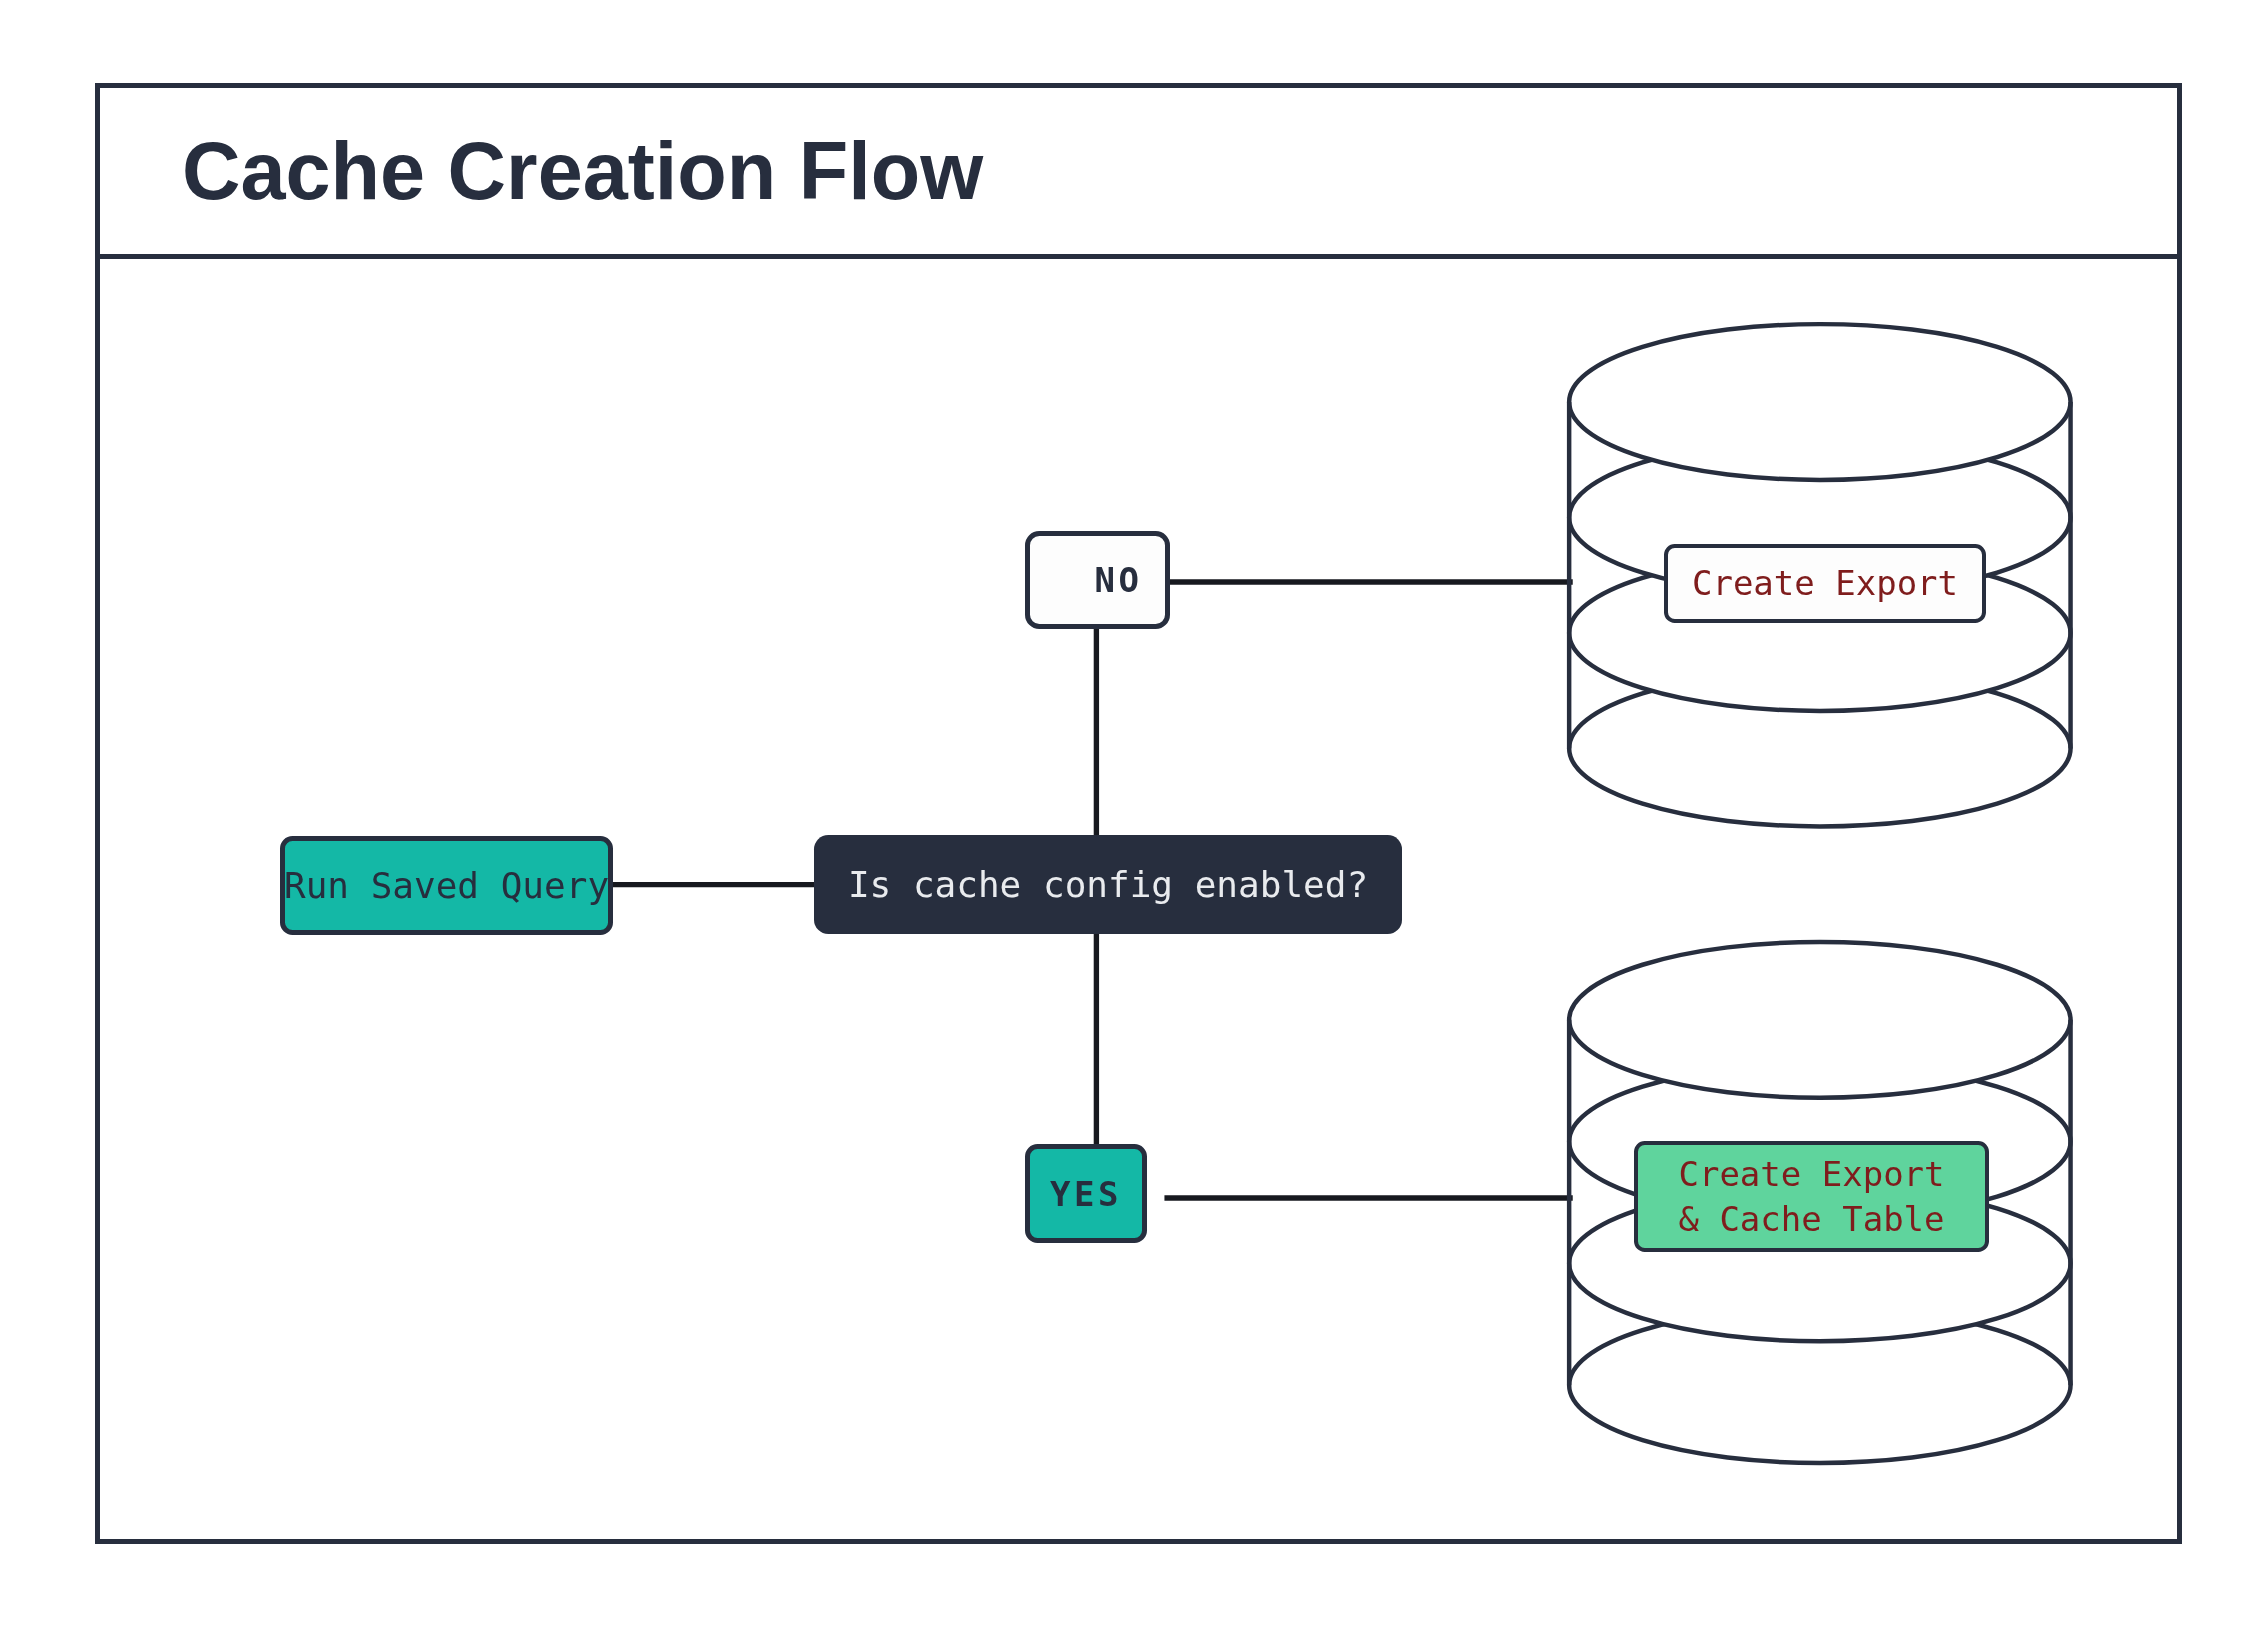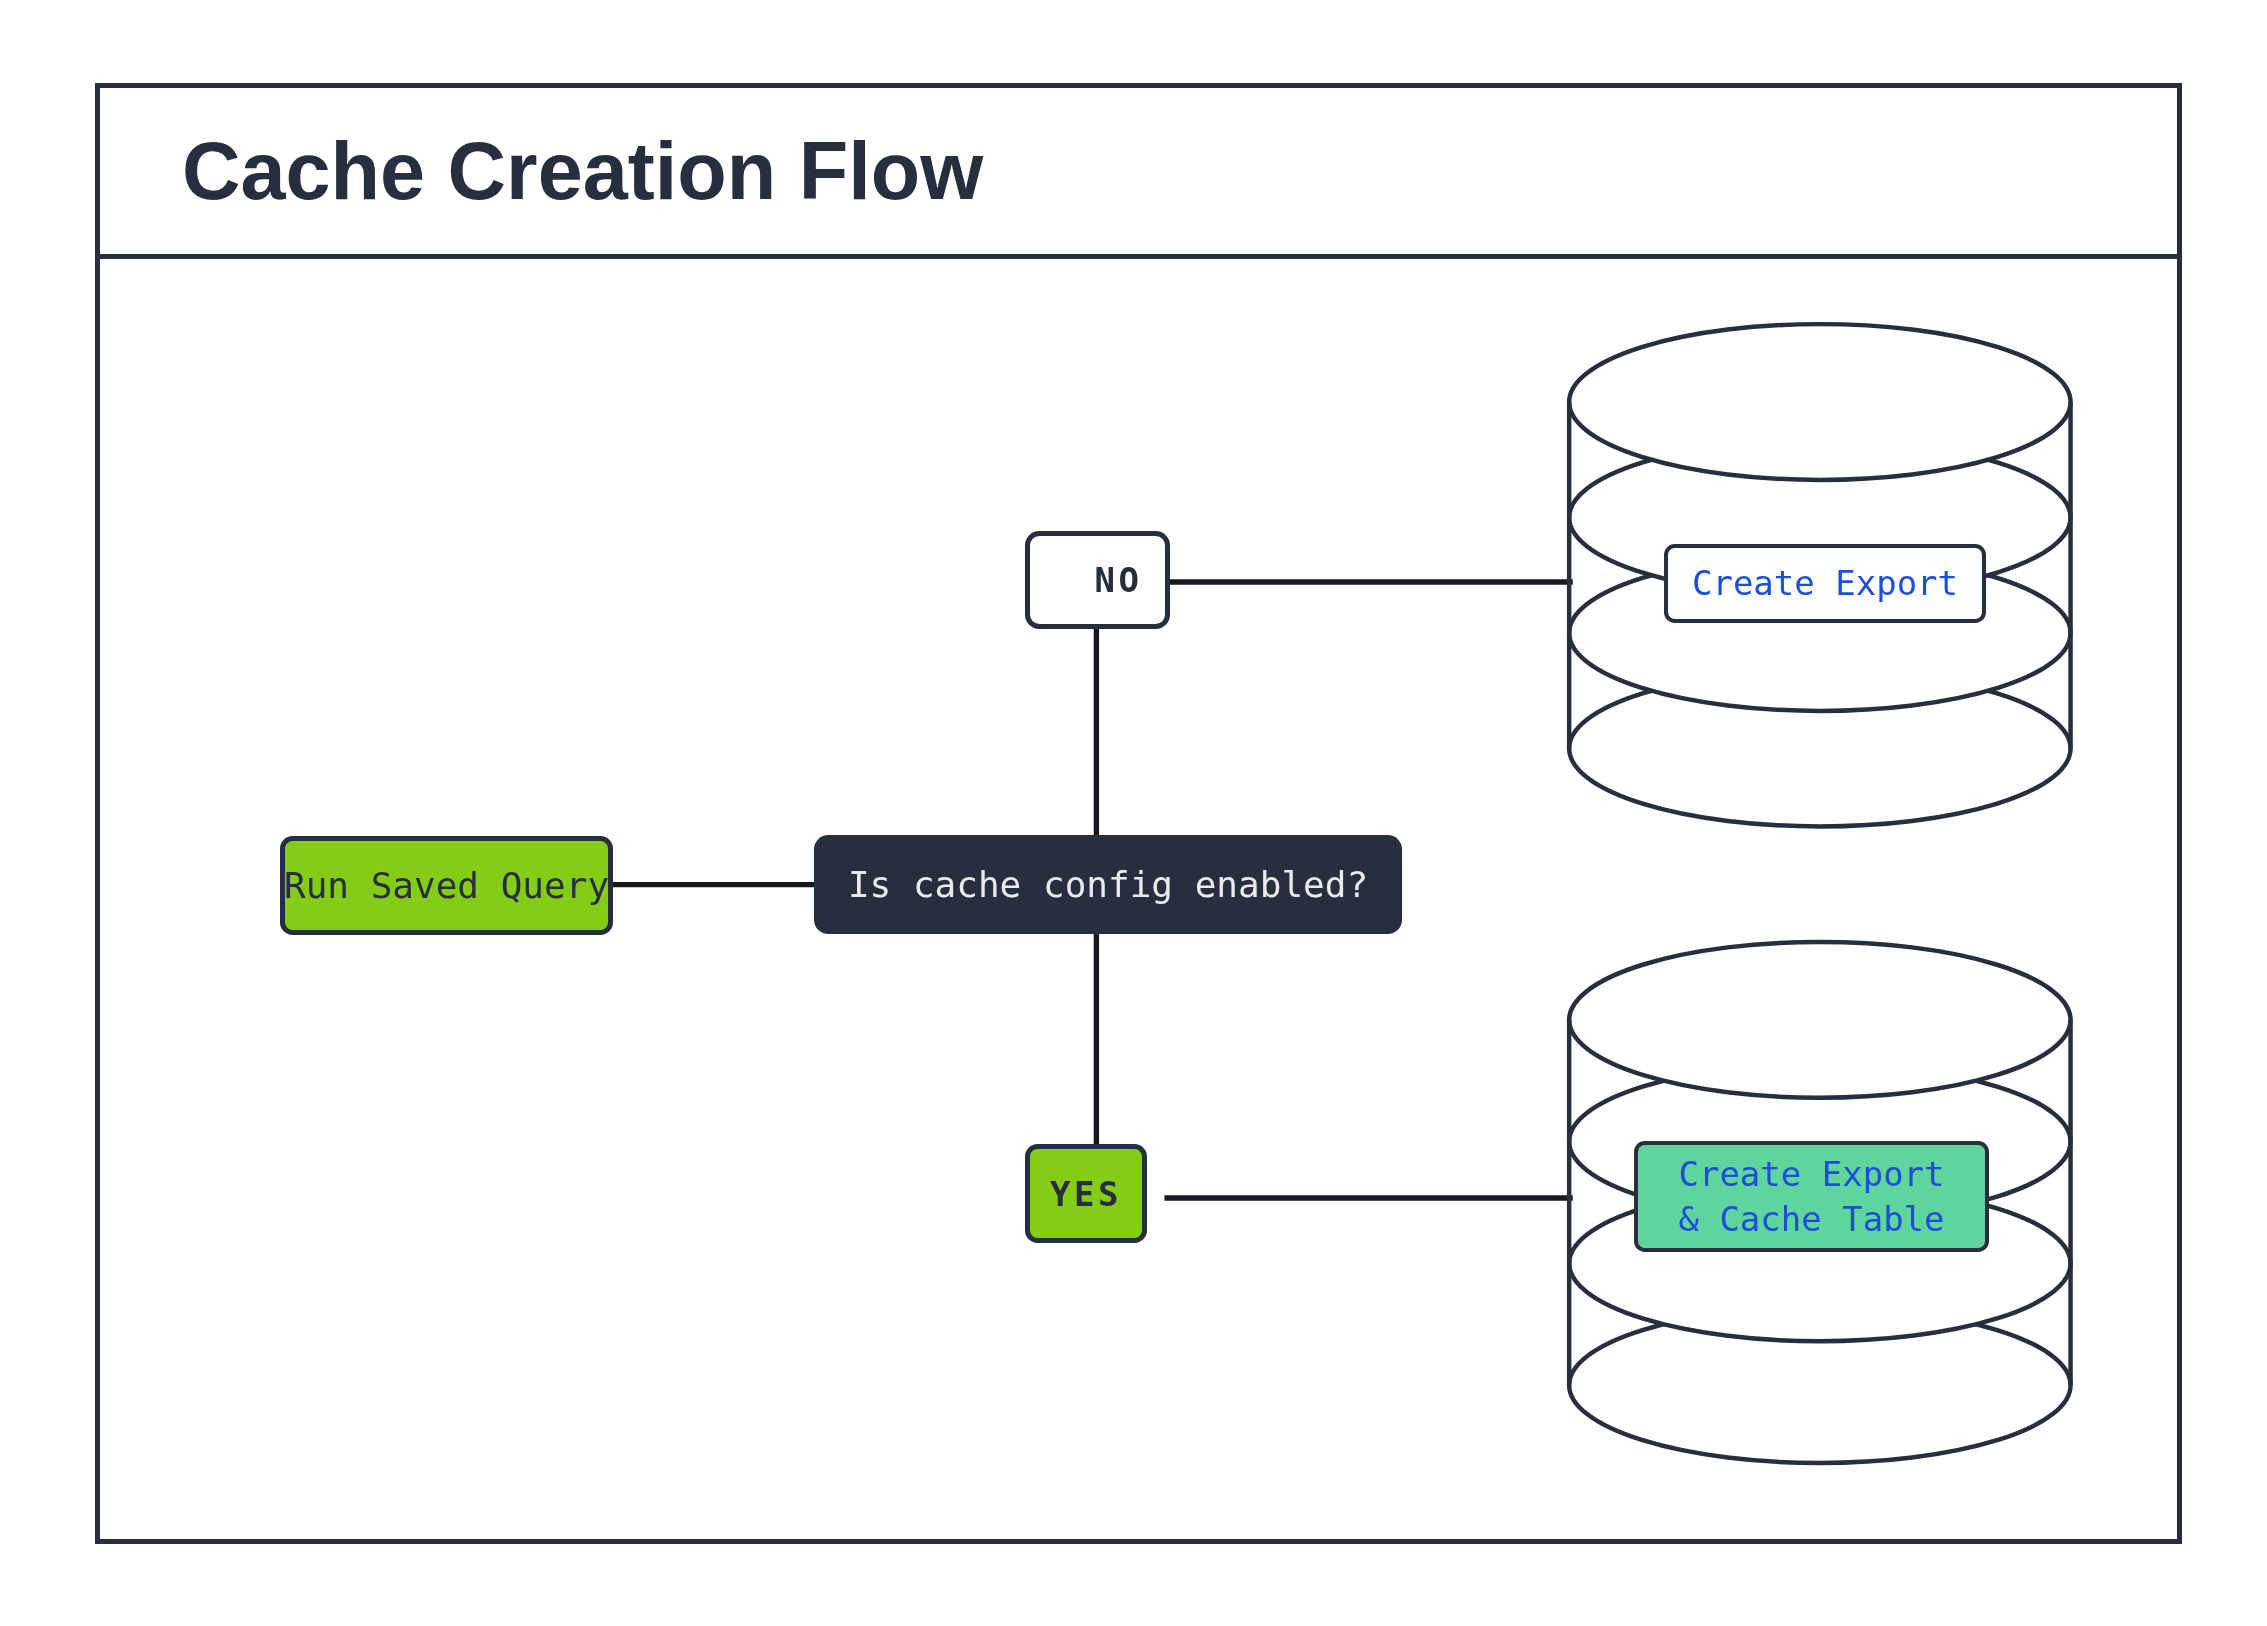--- a/index.html
+++ b/index.html
@@ -59,21 +59,21 @@
     z-index: 2;
     box-sizing: border-box;
     display: flex;
     align-items: center;
     justify-content: center;
     white-space: nowrap;
     font-size: 36px;
     color: #272e3e;
   }
   .node.green {
-    background: #84cc16;
+    background: #14b8a6;
     border: 5.4px solid #272e3e;
     border-radius: 12.5px;
   }
   .node.white {
     background: #fdfdfd;
     border: 5.4px solid #272e3e;
     border-radius: 14.3px;
   }
   .node.dark {
     background: #272e3e;
@@ -93,21 +93,21 @@
     position: absolute;
     z-index: 2;
     box-sizing: border-box;
     display: flex;
     flex-direction: column;
     align-items: center;
     justify-content: center;
     white-space: nowrap;
     font-size: 34px;
     line-height: 1.32;
-    color: #1d4ed8;
+    color: #7f1d1d;
     border: 4.5px solid #272e3e;
     border-radius: 10.7px;
   }
   #label-create-export       { left: 1664px; top: 544px;  width: 322px; height: 79px;  background: #fdfdfd; }
   #label-create-export-cache { left: 1634px; top: 1141px; width: 355px; height: 111px; background: #5fd49d; }
 </style>
 </head>
 <body>
 
 <div id="canvas">

